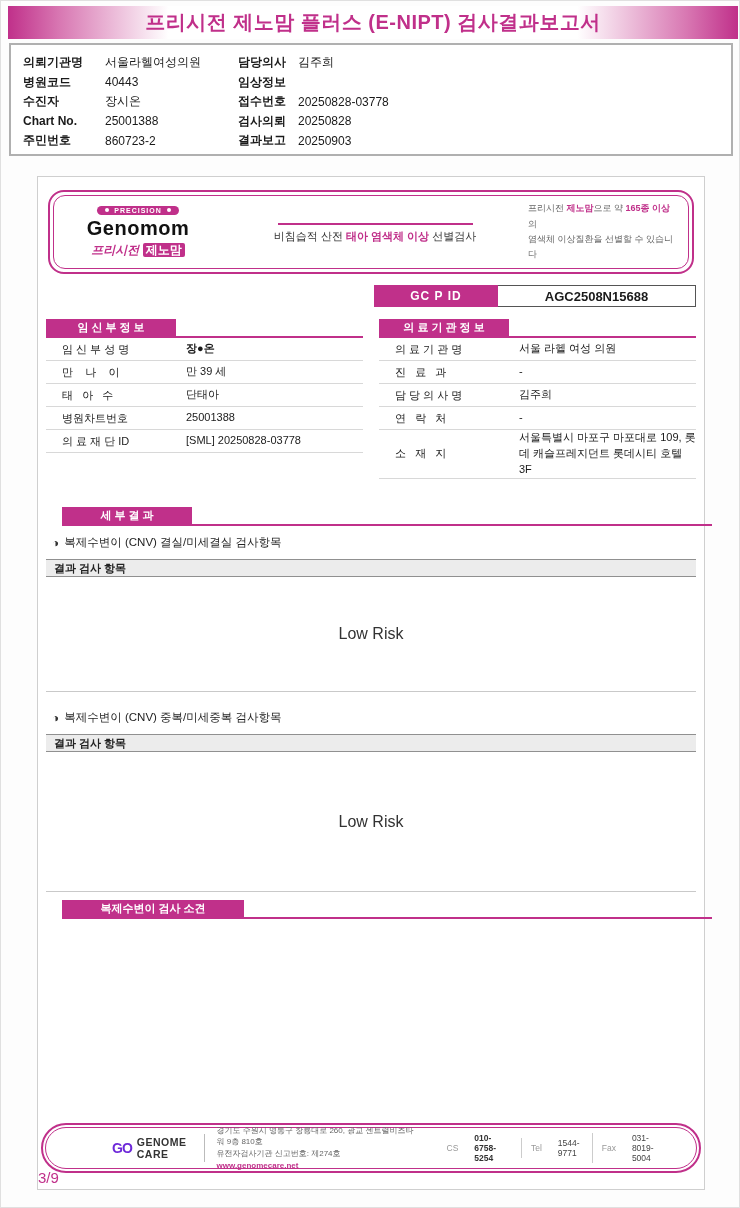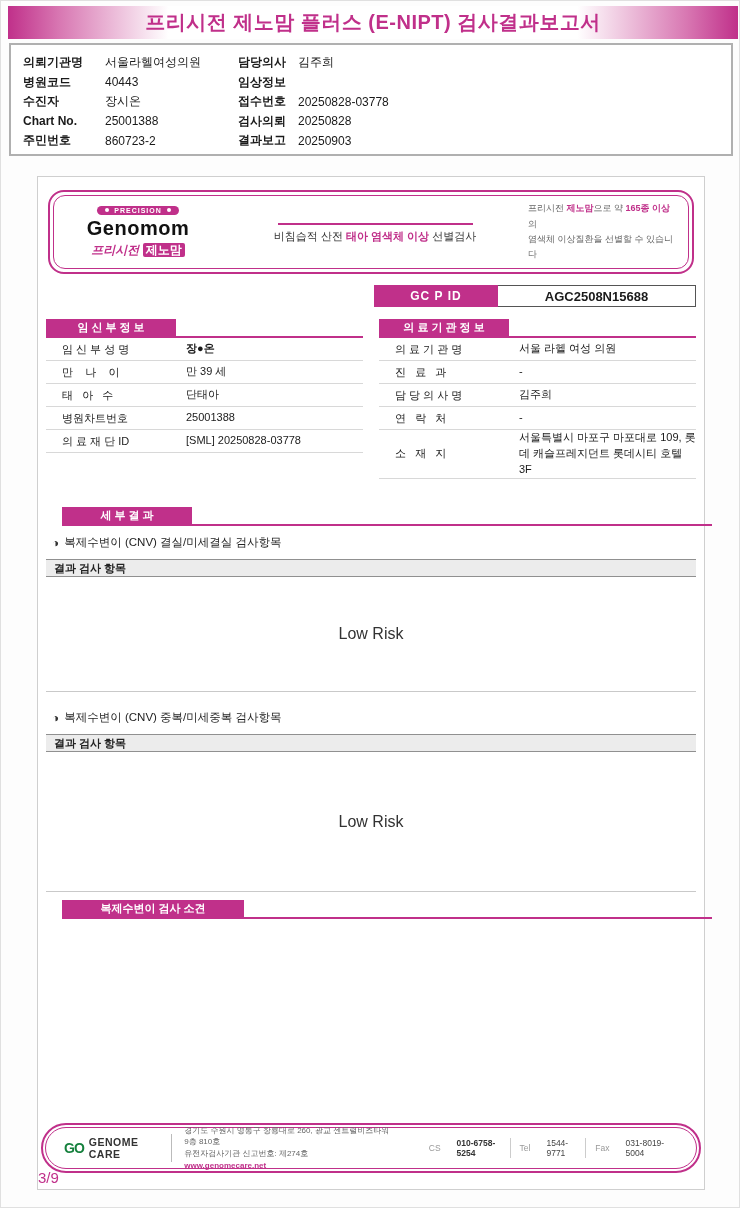--- a/index.html
+++ b/index.html
@@ -126,21 +126,21 @@
   
   .footer-outer {
     position: absolute; left: 3px; top: 946px; width: 660px; height: 50px;
     border: 2px solid #c0308a; border-radius: 25px; padding: 2px;
   }
   .footer-inner {
     width: 100%; height: 100%; border: 1px solid #c0308a; border-radius: 21px;
     display: flex; align-items: center; padding: 0 18px; gap: 12px;
   }
   .gc-logo { display: flex; align-items: center; gap: 5px; }
-  .gc-mark { font-weight: bold; font-size: 14px; color: #15803d; letter-spacing: -1px; }
+  .gc-mark { font-weight: bold; font-size: 14px; color: #6d28d9; letter-spacing: -1px; margin-left: 48px; }
   .gc-name { font-weight: bold; font-size: 10.5px; color: #333; letter-spacing: 0.5px; }
   .v-div { width: 1px; height: 28px; background: #bbb; }
   .addr { font-size: 8px; color: #666; line-height: 1.45; }
   .addr .site { color: #c0308a; font-weight: bold; }
   .spacer { flex: 1; }
   .contacts { display: flex; align-items: center; font-size: 8.5px; color: #555; }
   .contact-item { padding: 0 9px; display: flex; gap: 16px; align-items: center; }
   .contact-item + .contact-item { border-left: 1px solid #ccc; }
   .contact-item .cl { color: #999; }
   .contact-item .cv { color: #444; }

